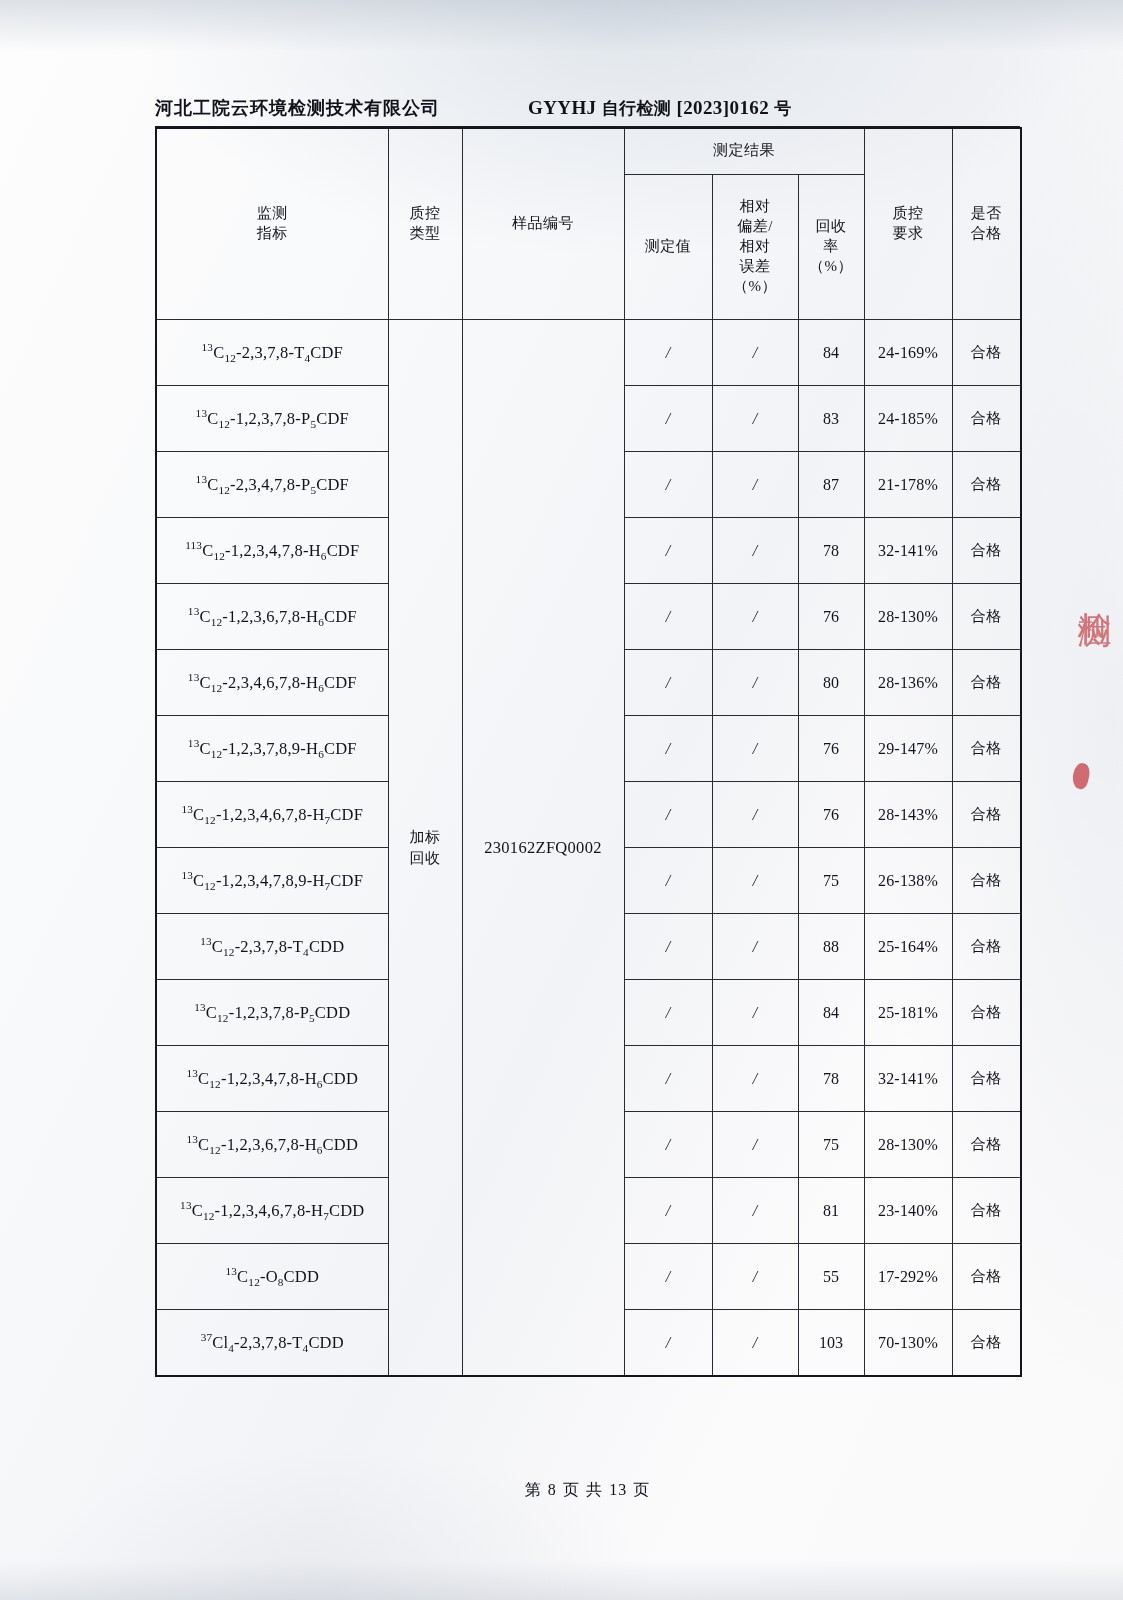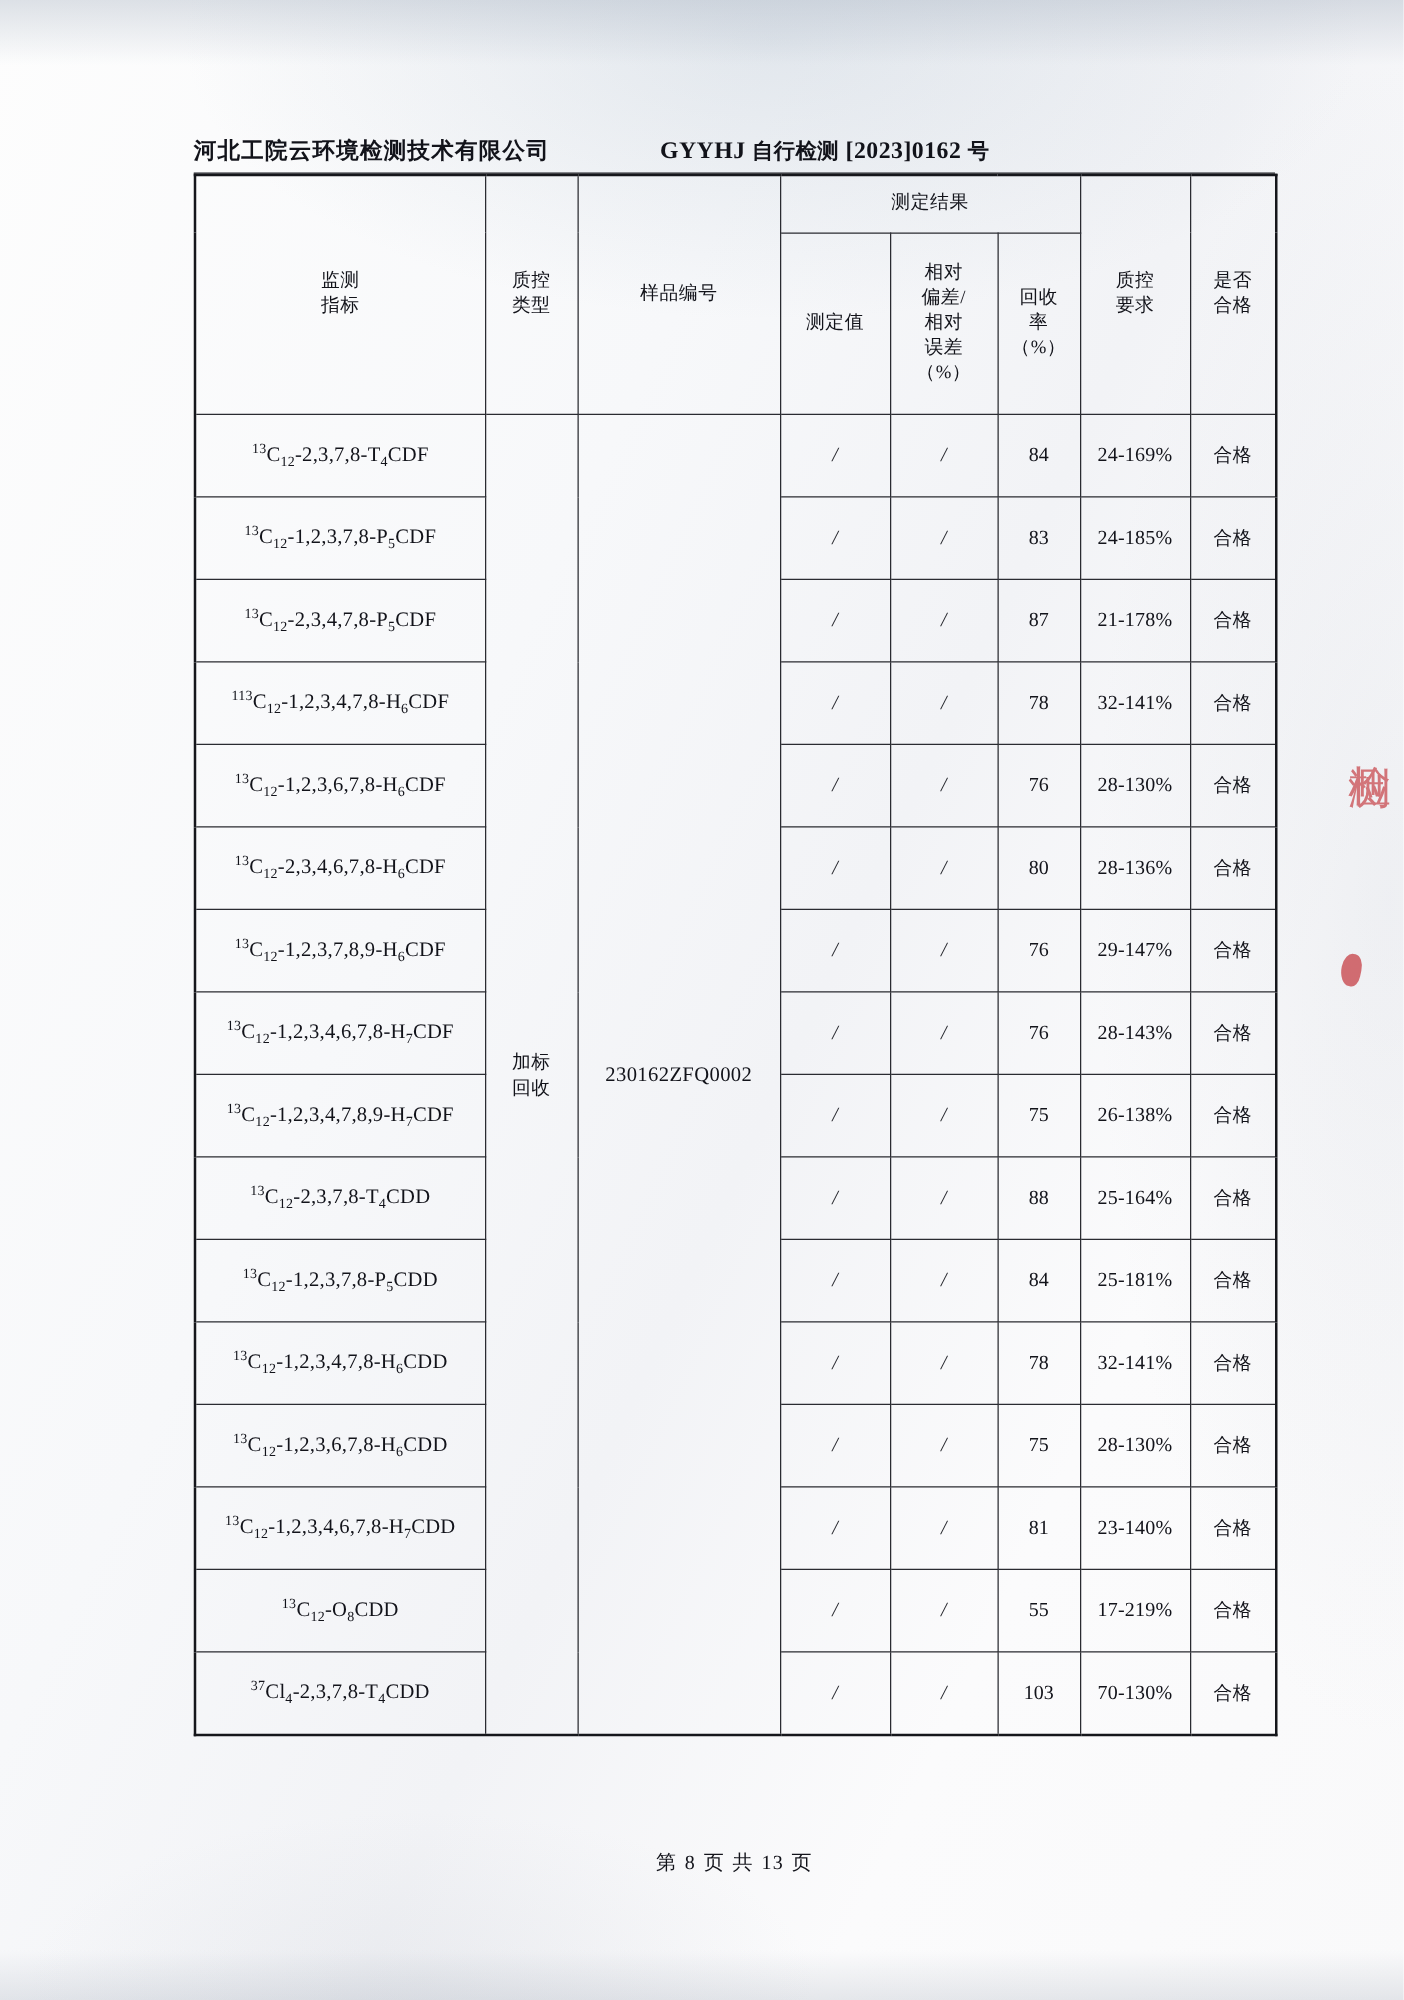--- a/index.html
+++ b/index.html
@@ -25,21 +25,21 @@
     inset: 0;
     background:
       radial-gradient(ellipse 60% 20% at 55% 2%, rgba(175,190,205,0.30), rgba(255,255,255,0) 70%),
       radial-gradient(ellipse 30% 60% at 99% 45%, rgba(200,205,215,0.25), rgba(255,255,255,0) 70%),
       radial-gradient(ellipse 40% 12% at 30% 99%, rgba(190,195,205,0.18), rgba(255,255,255,0) 70%);
     pointer-events: none;
   }
   .content {
     position: absolute;
     left: 155px;
-    top: 108px;
+    top: 96px;
     width: 865px;
   }
   
   .doc-header {
     display: flex;
     align-items: baseline;
     font-size: 19px;
     letter-spacing: 0.5px;
     padding-bottom: 6px;
     border-bottom: 1.6px solid #1b1c22;
@@ -116,21 +116,21 @@
   td.range {
     font-size: 16px;
     letter-spacing: 0.2px;
   }
   td.pass {
     font-family: "DejaVu Sans", sans-serif;
     font-size: 15px;
     letter-spacing: 0.5px;
   }
   td.qc-type, td.sample-id {
-    font-family: Liberation Sans, sans-serif;
+    font-family: Liberation Serif, serif;
     font-size: 15px;
     letter-spacing: 0.5px;
     line-height: 1.4;
   }
   td.qc-type {
     text-align: left;
     padding-left: 16px;
   }
   td.sample-id {
     font-family: "Liberation Serif", serif;
@@ -390,21 +390,21 @@
             <td class="slash">/</td>
             <td class="value-cell">81</td>
             <td class="range">23-140%</td>
             <td class="pass t-outer-right">合格</td>
           </tr>
           <tr>
             <td class="analyte t-outer-left"><sup>13</sup>C<sub>12</sub>-O<sub>8</sub>CDD</td>
             <td class="slash">/</td>
             <td class="slash">/</td>
             <td class="value-cell">55</td>
-            <td class="range">17-219%</td>
+            <td class="range">17-292%</td>
             <td class="pass t-outer-right">合格</td>
           </tr>
           <tr>
             <td class="analyte t-outer-left t-outer-bottom"><sup>37</sup>Cl<sub>4</sub>-2,3,7,8-T<sub>4</sub>CDD</td>
             <td class="slash t-outer-bottom">/</td>
             <td class="slash t-outer-bottom">/</td>
             <td class="value-cell t-outer-bottom">103</td>
             <td class="range t-outer-bottom">70-130%</td>
             <td class="pass t-outer-right t-outer-bottom">合格</td>
           </tr>

